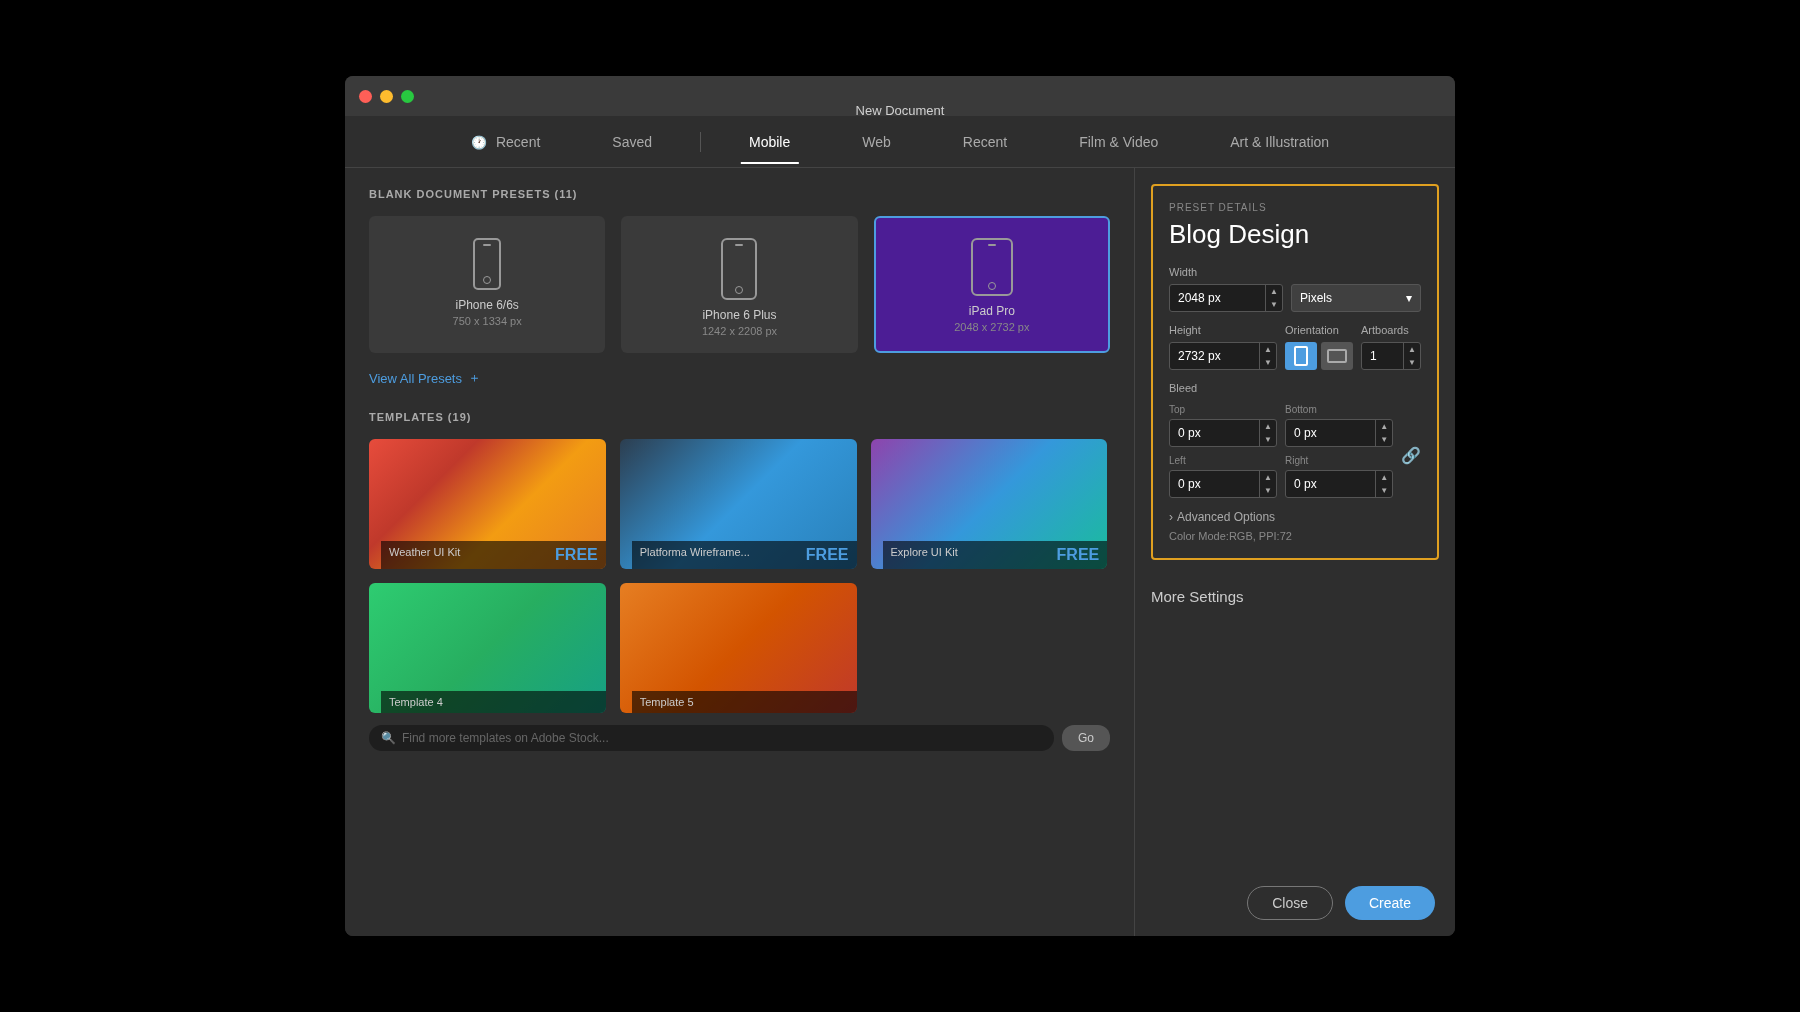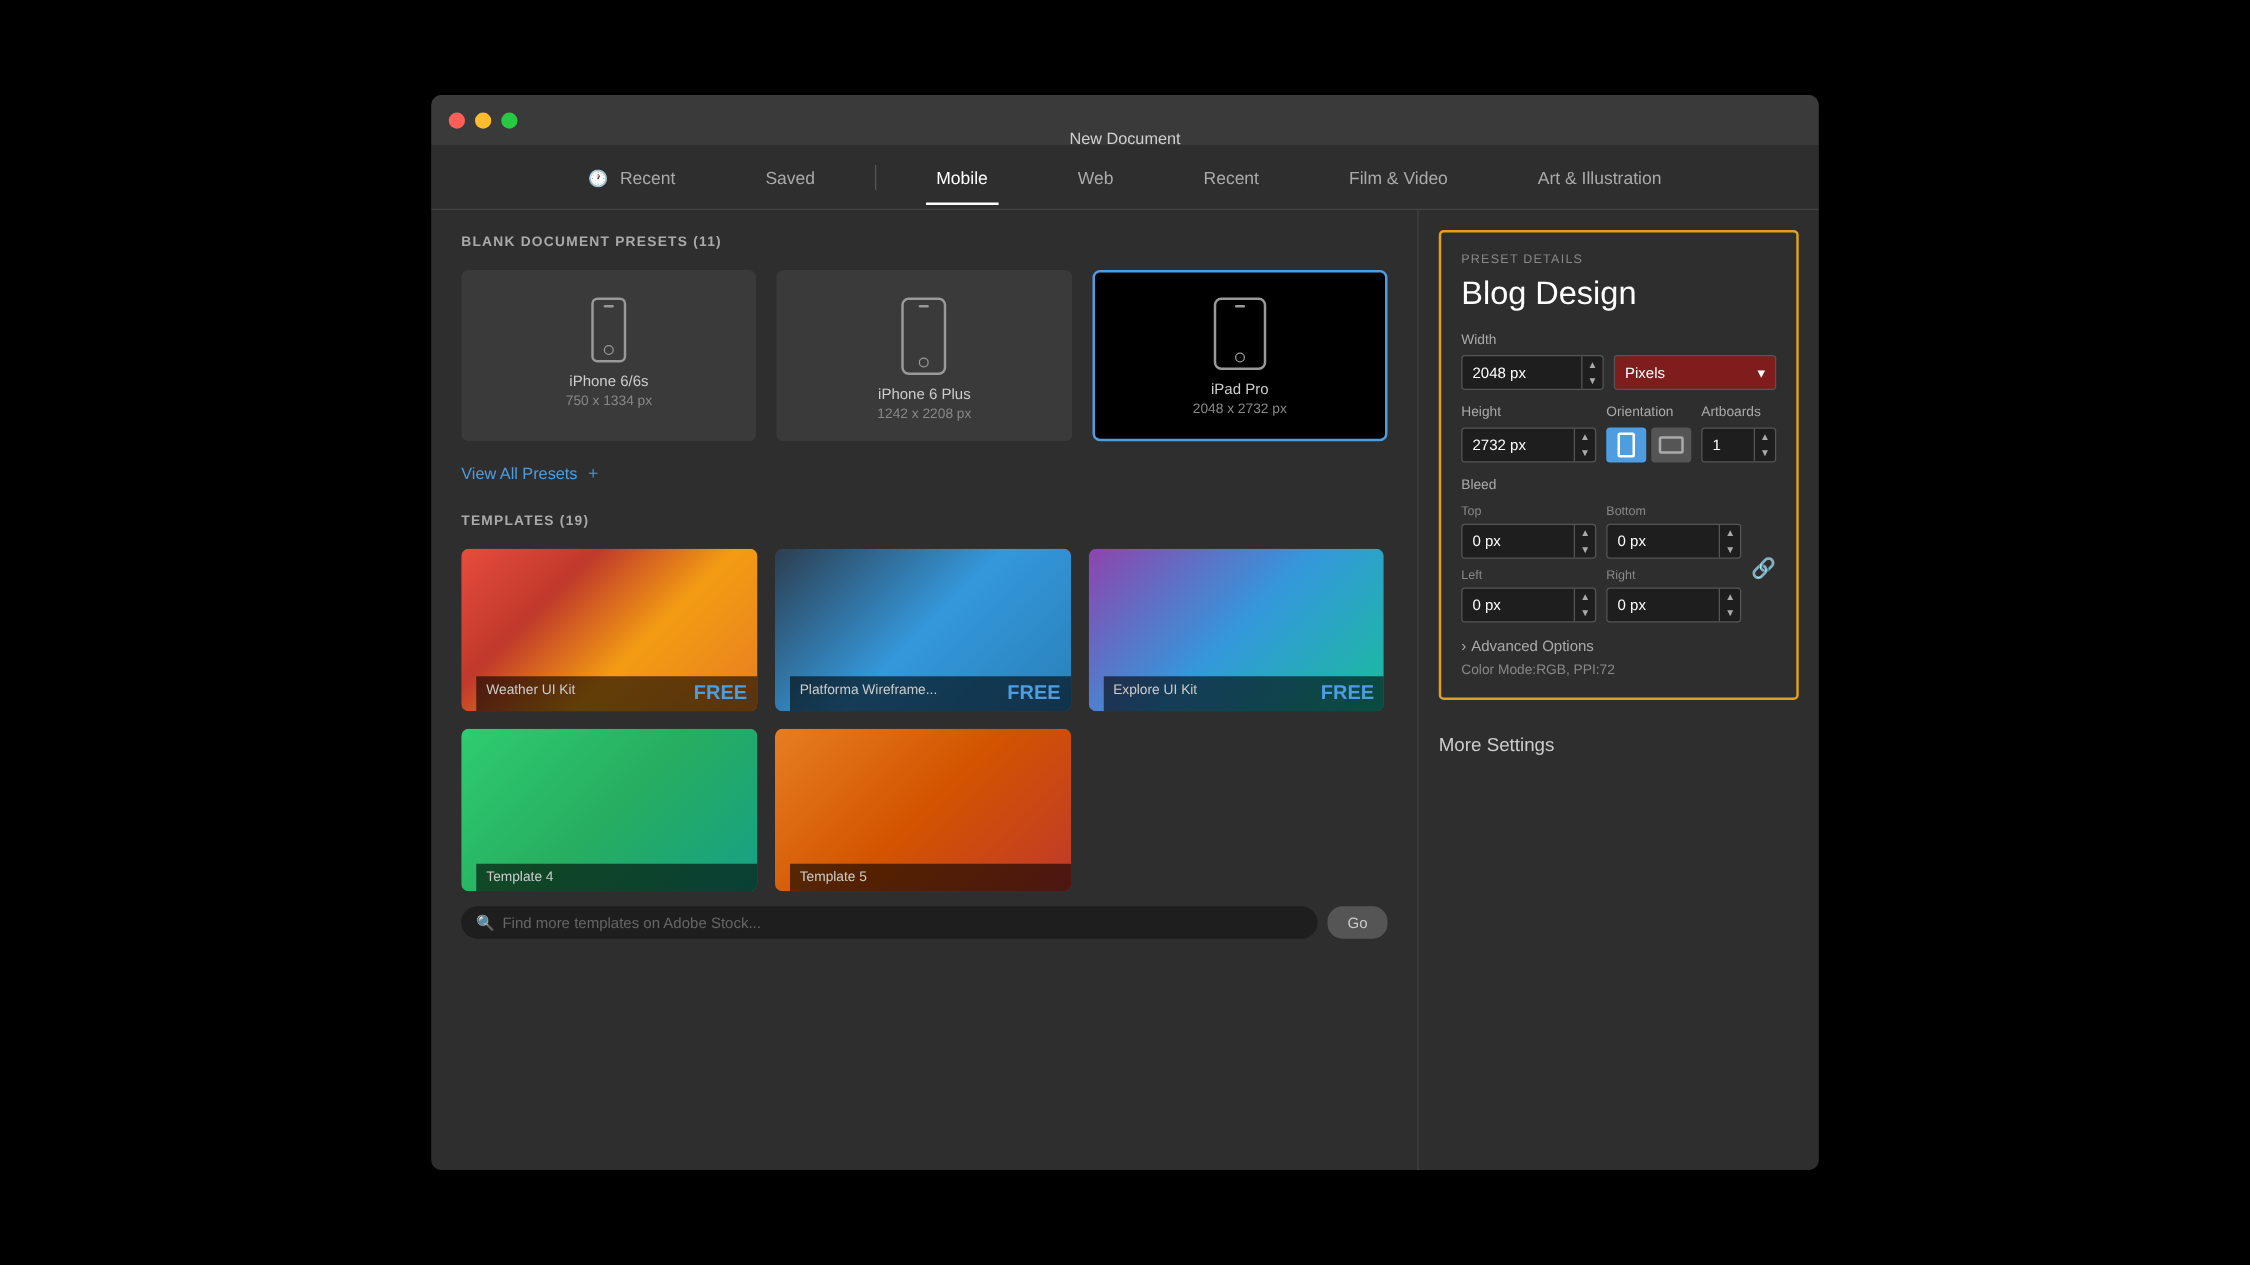--- a/index.html
+++ b/index.html
@@ -128,21 +128,21 @@
       padding: 20px 12px 14px;
       display: flex;
       flex-direction: column;
       align-items: center;
       cursor: pointer;
       border: 2px solid transparent;
       min-width: 0;
     }
     .preset-card.selected {
       border-color: #4d9de0;
-      background: #000000;
+      background: #4c1d95;
     }
     .preset-name {
       color: #ccc;
       font-size: 12px;
       text-align: center;
       margin-bottom: 3px;
     }
     .preset-size {
       color: #888;
       font-size: 11px;
@@ -300,21 +300,21 @@
       flex: 1;
       display: flex;
       align-items: center;
       justify-content: center;
       color: #aaa;
       font-size: 8px;
       cursor: pointer;
       padding: 0 4px;
     }
     .unit-select {
-      background: #7f1d1d;
+      background: #404040;
       border: 1px solid #555;
       border-radius: 3px;
       color: #fff;
       font-size: 12px;
       padding: 0 8px;
       height: 28px;
       flex: 1;
       display: flex;
       align-items: center;
       justify-content: space-between;
@@ -696,15 +696,19 @@
 
         <div class="advanced-opts">
           <span>›</span>
           <span>Advanced Options</span>
         </div>
         <div class="color-mode-text">Color Mode:RGB, PPI:72</div>
       </div>
 
       <div class="more-settings">More Settings</div>
 
+      <div class="bottom-bar">
+        <button class="btn-close">Close</button>
+        <button class="btn-create">Create</button>
+      </div>
     </div>
   </div>
 </div>
 
 </body></html>

